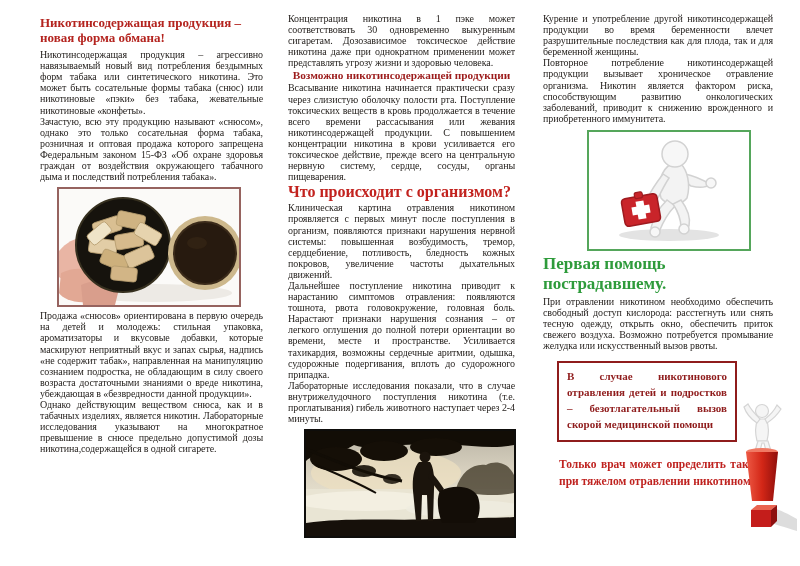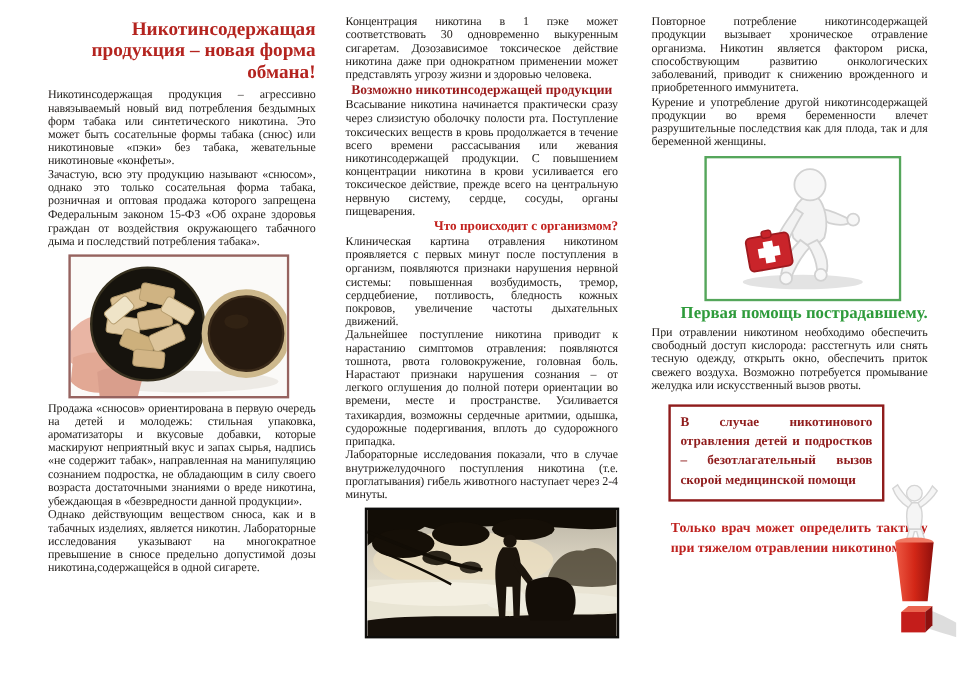--- a/index.html
+++ b/index.html
@@ -3,28 +3,28 @@
 <meta charset="utf-8">
 <style>
   html,body{margin:0;padding:0;}
   body{width:800px;height:566px;background:#ffffff;font-family:"Liberation Serif","DejaVu Serif",serif;}
   .page{position:relative;width:800px;height:566px;background:#ffffff;overflow:hidden;}
   .col{position:absolute;top:13px;}
   .col1{left:40px;width:223px;}
   .col2{left:288px;width:227px;}
   .col3{left:543px;width:230px;}
   p.body{margin:0;text-align:justify;font-size:10px;line-height:1.11;color:#211d1a;letter-spacing:-0.1px;}
-  .title{font-size:16px;font-weight:bold;color:#b4241f;text-align:right;line-height:1.12;margin:3px 0 4px 0;}
+  .title{font-size:13px;font-weight:bold;color:#b4241f;text-align:left;line-height:1.12;margin:3px 0 4px 0;}
   .h-maroon{font-size:11.3px;font-weight:bold;color:#9c1b1b;text-align:center;margin:1px 0;}
-  .h-bright{font-size:11px;font-weight:bold;color:#c2221e;text-align:right;margin:1px 0;}
+  .h-bright{font-size:16px;font-weight:bold;color:#c2221e;text-align:left;margin:1px 0;}
   figure{margin:0;padding:0;}
   .photo-snus{margin:5px 0 3px 17px;width:184px;height:120px;border:2px solid #96635f;box-sizing:border-box;background:#fcfcfb;overflow:hidden;}
   .photo-lake{margin:5px 0 0 16px;width:212px;height:109px;border:2px solid #0e0d0b;box-sizing:border-box;overflow:hidden;}
   .green-box{margin:6px 0 2px 44px;width:164px;height:121px;border:2px solid #55a65b;box-sizing:border-box;background:#ffffff;overflow:hidden;}
-  .green-caption{font-size:14px;font-weight:bold;color:#2e9b3b;text-align:right;margin:3px 0 2px 0;}
+  .green-caption{font-size:17px;font-weight:bold;color:#2e9b3b;text-align:left;margin:3px 0 2px 0;}
   .alert-box{margin:10px 0 11px 14px;width:180px;box-sizing:border-box;border:2px solid #8f1c1c;padding:6px 8px 7px 8px;
              font-size:11px;font-weight:bold;color:#8f1c1c;line-height:1.45;text-align:justify;background:#fff;}
   .exclaim{position:absolute;left:188px;top:388px;width:66px;height:132px;}
   .footer-red{margin:14px 0 0 16px;font-size:11.5px;font-weight:bold;color:#bf221f;line-height:1.5;text-align:justify;}
   svg{display:block;}
 </style>
 </head>
 <body>
 
 <div class="page">
@@ -109,22 +109,22 @@
         <circle cx="119" cy="26" r="5.5" fill="#1b140c"></circle>
         <path d="M113,31 C108,36 106,48 107,60 L110,90 L115,90 L116,64 L121,64 L122,90 L127,90 L128,58 C129,46 127,35 124,31 Z" fill="#1b140c"></path>
         <path d="M124,40 C130,46 134,52 138,58 L134,62 C129,56 125,50 122,46 Z" fill="#1b140c"></path>
 
         <path d="M134,60 C150,52 168,56 172,66 C176,78 172,90 168,92 L136,92 C132,82 130,68 134,60 Z" fill="#130d07"></path>
       </svg>
     </figure>
   </section>
 
   <section class="col col3">
+    <p class="body">Курение и употребление другой никотинсодержащей продукции во время беременности влечет разрушительные последствия как для плода, так и для беременной женщины.</p>
     <p class="body">Повторное потребление никотинсодержащей продукции вызывает хроническое отравление организма. Никотин является фактором риска, способствующим развитию онкологических заболеваний, приводит к снижению врожденного и приобретенного иммунитета.</p>
-    <p class="body">Курение и употребление другой никотинсодержащей продукции во время беременности влечет разрушительные последствия как для плода, так и для беременной женщины.</p>
 
     <figure class="green-box">
       <svg width="160" height="117" viewBox="0 0 160 117">
         <rect width="160" height="117" fill="#ffffff"></rect>
         <ellipse cx="80" cy="103" rx="50" ry="6" fill="#e3e3e3"></ellipse>
         <g stroke="#d2d2d2" stroke-width="1.5" fill="#f3f3f3">
 
           <path d="M96,42 C106,44 114,48 121,52 C117,56 110,56 102,54 C98,52 95,48 96,42 Z"></path>
           <circle cx="122" cy="51" r="5" fill="#f7f7f7"></circle>
 

